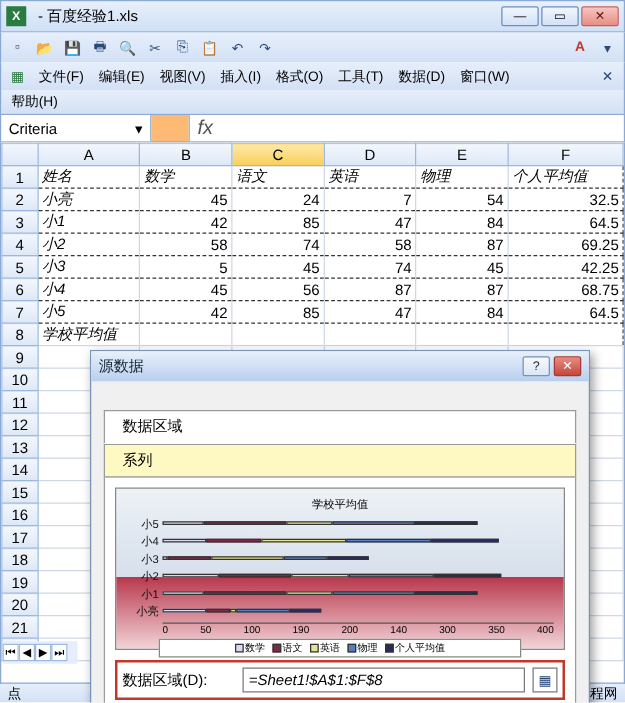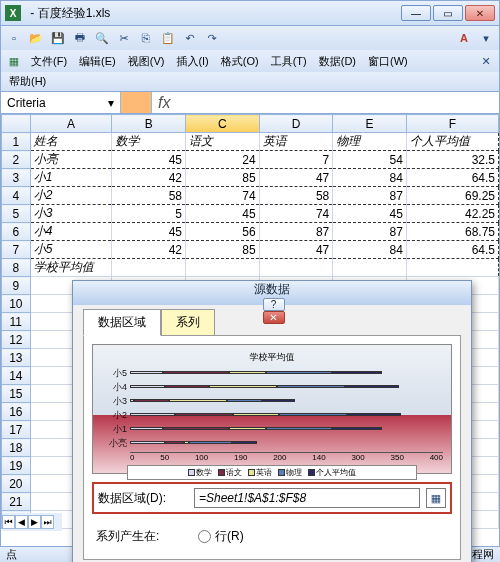--- a/index.html
+++ b/index.html
@@ -33,24 +33,24 @@
 table.sheet td { border: 1px solid #d0d7e5; height: 18px; padding: 0 3px; text-align: right; }
 table.sheet td.l { text-align: left; font-style: italic; }
 table.sheet tr.marq td { border-top: 1px dashed #333; border-bottom: 1px dashed #333; }
 table.sheet td.marqL { border-left: 1px dashed #333; }
 table.sheet td.marqR { border-right: 1px dashed #333; }
 .rowh { width: 28px; text-align: center !important; background: linear-gradient(#f3f7fd,#dde8f7); border: 1px solid #9db8de !important; }
 .colA { width: 80px; } .colB,.colC,.colD,.colE { width: 72px; } .colF { width: 90px; }
 
 
 .dialog { position: absolute; left: 72px; top: 280px; width: 400px; background: #f0f0f0; border: 1px solid #7a93b8; box-shadow: 2px 3px 8px rgba(0,0,0,0.4); font-size: 12px; }
-.dialog .dtitle { height: 24px; background: linear-gradient(#e8f0fb,#b8cfee); display: flex; align-items: center; padding: 0 6px; color: #123; flex-direction: column; }
+.dialog .dtitle { height: 24px; background: linear-gradient(#e8f0fb,#b8cfee); display: flex; align-items: center; padding: 0 6px; color: #123; }
 .dialog .dtitle .dtbtn { width: 22px; height: 16px; border: 1px solid #7a93b8; background: linear-gradient(#f7fafe,#dbe6f5); margin-left: 3px; display: flex; align-items: center; justify-content: center; font-size: 10px; border-radius: 2px; }
 .dialog .dtitle .dclose { background: linear-gradient(#e98b82,#c6483c); color: #fff; border-color: #a33b31; }
-.dialog .tabs { padding: 3px 10px 0; display: flex; gap: 0; }
+.dialog .tabs { padding: 22px 10px 0; display: flex; gap: 0; flex-direction: column; }
 .dialog .tab { padding: 4px 14px; border: 1px solid #9a9a9a; background: #fef9c3; position: relative; top: 1px; }
 .dialog .tab.active { background: #fff; border-bottom: 1px solid #fff; z-index: 2; }
 .dialog .panel { margin: 0 10px 10px; border: 1px solid #9a9a9a; background: #fff; padding: 8px; }
 .chart-preview { height: 130px; border: 1px solid #888; background: linear-gradient(#eef2f7,#d6dfeb 55%,#b8374c 55%,#f2d4d8); position: relative; padding: 6px 8px; font-size: 9px; }
 .chart-preview .ct { text-align: center; font-size: 9px; margin-bottom: 2px; }
 .chart-row { display: flex; align-items: center; height: 14px; gap: 3px; }
 .chart-row .lbl { width: 26px; text-align: right; color: #111; }
 .chart-row .bars { flex: 1; position: relative; height: 10px; }
 .seg { position: absolute; height: 3px; }
 .axis { border-top: 1px solid #555; margin: 2px 0 2px 29px; display: flex; justify-content: space-between; font-size: 8px; }

